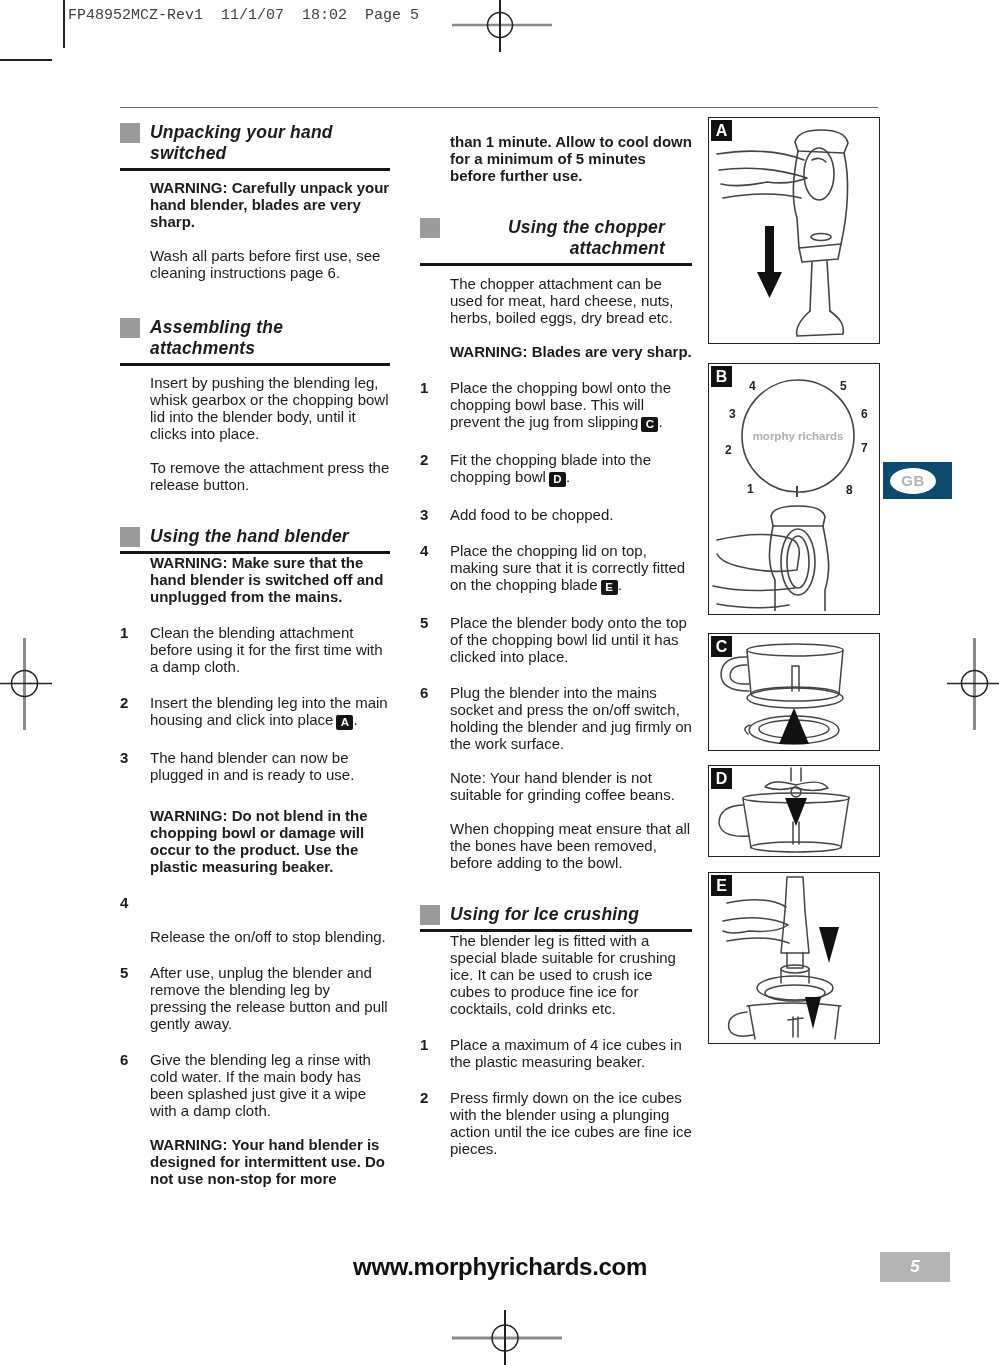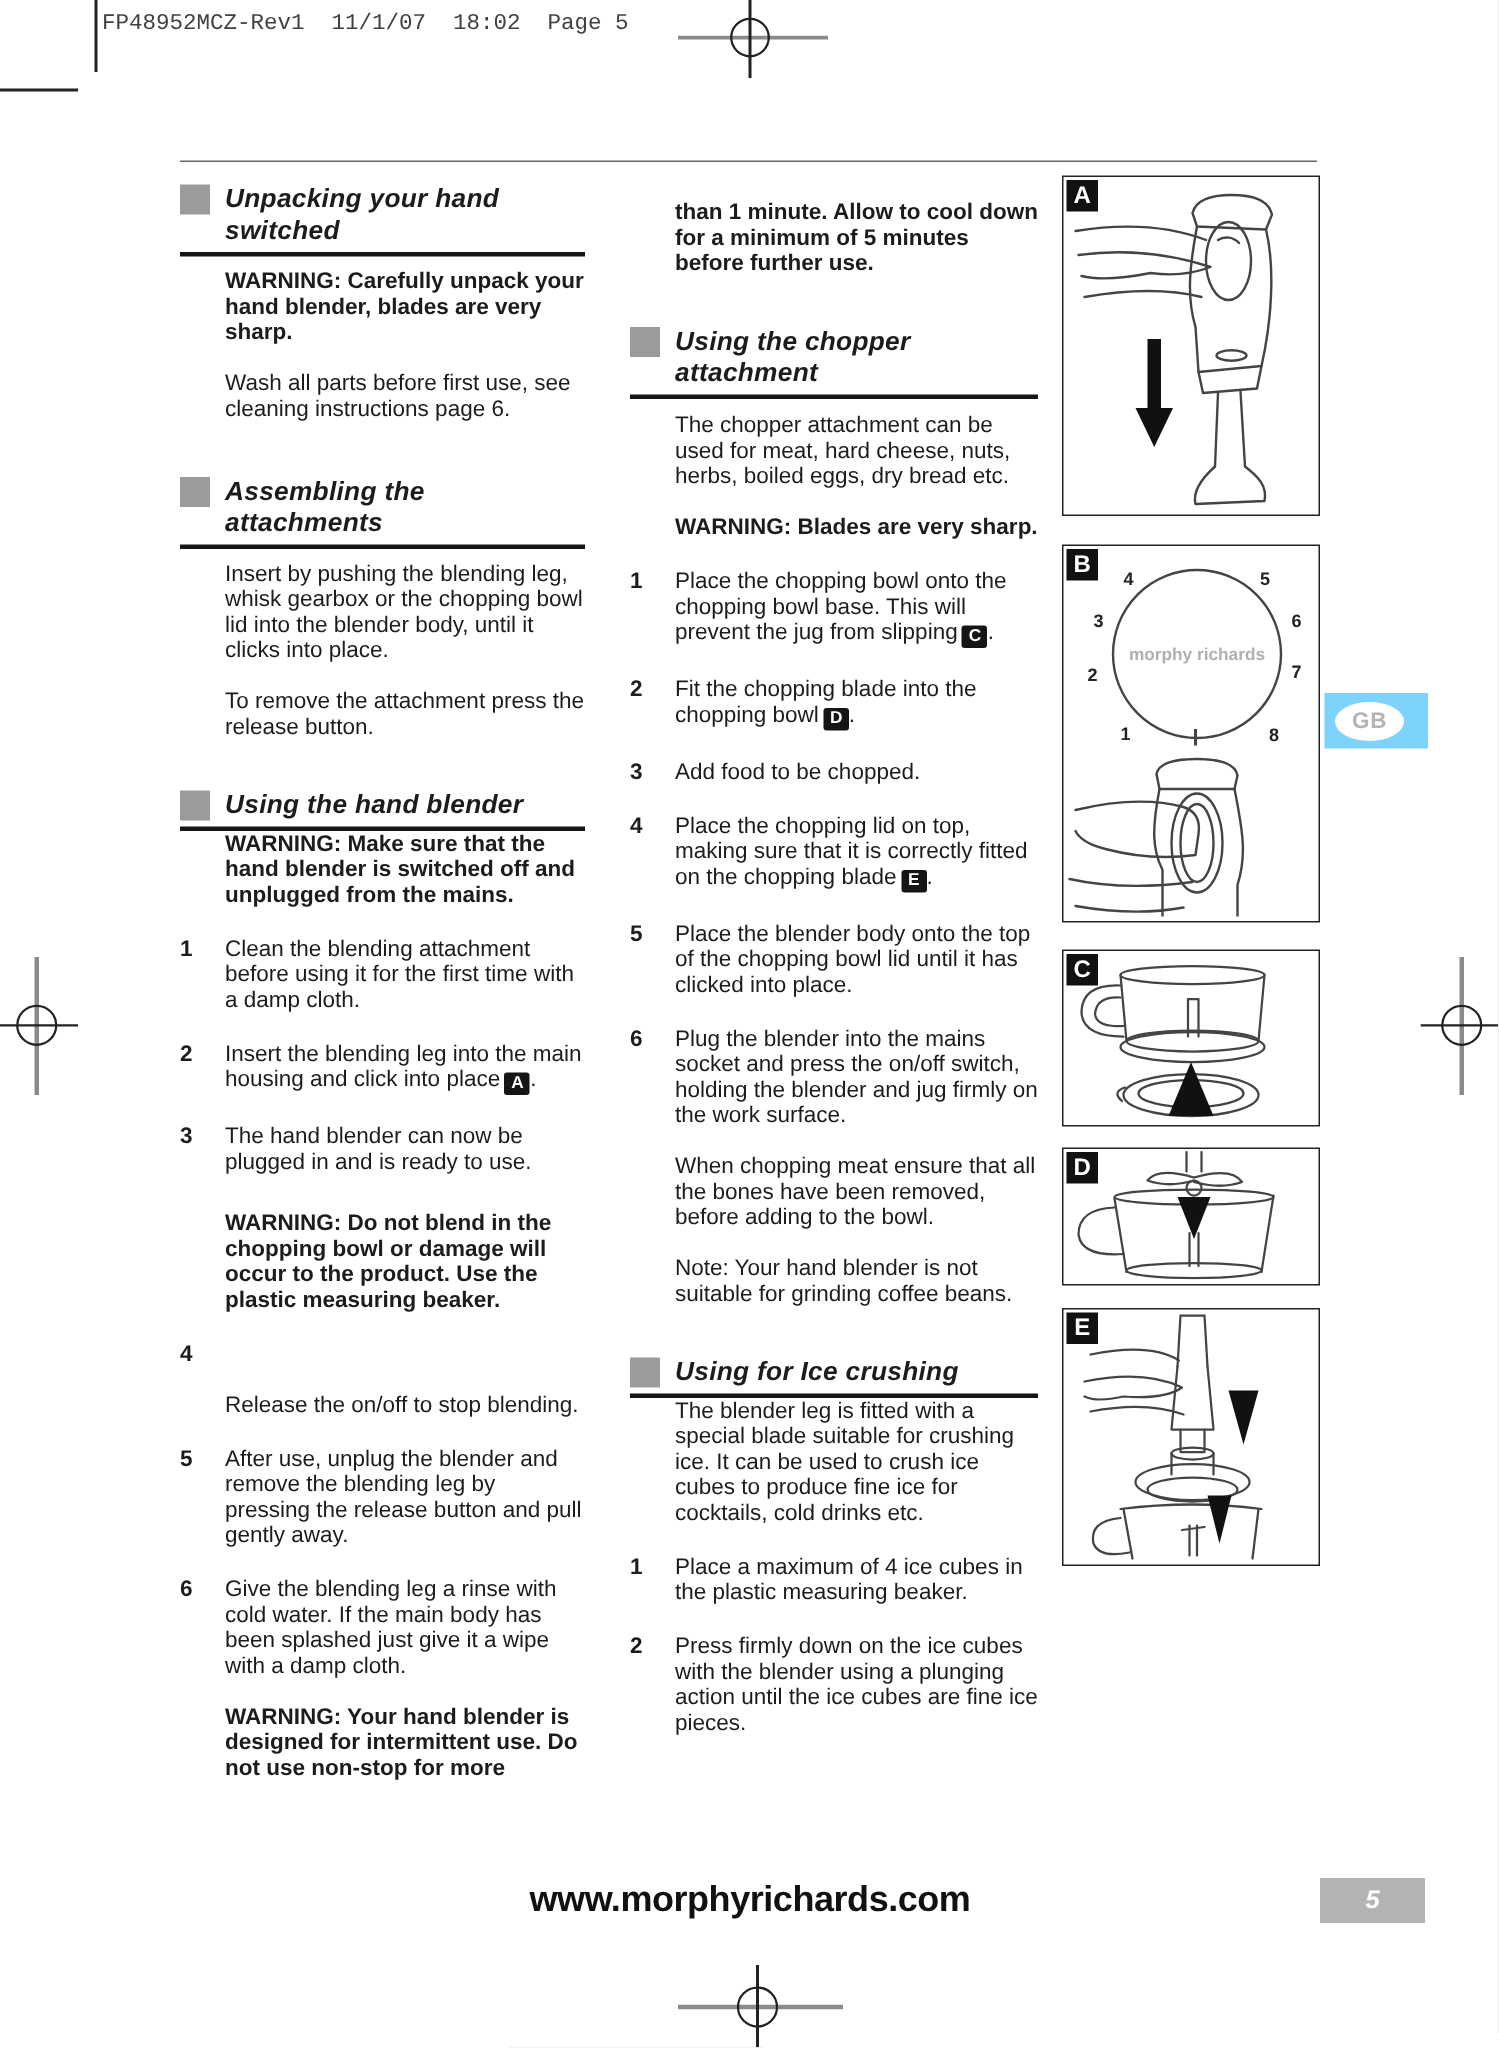--- a/index.html
+++ b/index.html
@@ -27,28 +27,28 @@
              font-size:17.5px;line-height:21px;letter-spacing:.2px;}
   .sec-rule{height:3px;background:#151515;margin-top:4px;}
   .li{display:flex;margin-top:19px;}
   .li .num{flex:none;width:30px;font-weight:bold;}
   .li .txt{flex:1;}
   .badge{display:inline-block;min-width:15px;height:15px;line-height:15px;background:#151515;
          color:#fff;font-weight:bold;font-style:normal;font-size:11.5px;text-align:center;
          border-radius:2px;padding:0 1px;margin-left:3px;vertical-align:-1px;}
   .mt8{margin-top:8px;}  .mt9{margin-top:9px;}  .mt12{margin-top:0;}
   .mt17{margin-top:17px;} .mt24{margin-top:24px;}
-  .mt33{margin-top:33px;} .mt36{margin-top:36px;}
+  .mt33{margin-top:33px;text-align:right;} .mt36{margin-top:36px;}
   
   .fig{position:absolute;left:708px;width:170px;border:1.5px solid #222;background:#fff;}
   .fig-label{position:absolute;top:2px;left:2px;width:21px;height:21px;background:#111;color:#fff;
              font-weight:bold;font-size:16px;line-height:21px;text-align:center;z-index:2;}
   .fig svg{display:block;}
   
-  .gbtab{position:absolute;left:883px;top:462px;width:69px;height:37px;background:#7dd3fc;}
+  .gbtab{position:absolute;left:883px;top:462px;width:69px;height:37px;background:#0c4a6e;}
   .gboval{position:absolute;left:7px;top:6px;width:46px;height:26px;background:#fff;border-radius:50%;
           text-align:center;line-height:26px;font-weight:bold;font-size:15px;color:#b4b4b4;letter-spacing:.5px;}
   
   .url{position:absolute;left:300px;top:1253px;width:400px;text-align:center;
        font-weight:bold;font-size:24px;letter-spacing:-.3px;color:#111;}
   .pagetab{position:absolute;left:880px;top:1252px;width:70px;height:30px;background:#b4b4b4;
            color:#fff;font-weight:bold;font-style:italic;font-size:17px;line-height:30px;text-align:center;}
   .dialnum{font-weight:bold;font-size:12px;fill:#222;font-family:"Liberation Sans",sans-serif;}
   .brandtxt{font-size:11.5px;fill:#b0b0b0;font-weight:bold;font-family:"Liberation Sans",sans-serif;}
 </style>
@@ -175,22 +175,22 @@
     </div>
     <div class="li">
       <span class="num">5</span>
       <span class="txt">Place the blender body onto the top of the chopping bowl lid until it has clicked into place.</span>
     </div>
     <div class="li">
       <span class="num">6</span>
       <span class="txt">Plug the blender into the mains socket and press the on/off switch, holding the blender and jug firmly on the work surface.</span>
     </div>
 
+    <p class="ind mt17">Note: Your hand blender is not suitable for grinding coffee beans.</p>
     <p class="ind mt17">When chopping meat ensure that all the bones have been removed, before adding to the bowl.</p>
-    <p class="ind mt17">Note: Your hand blender is not suitable for grinding coffee beans.</p>
 
     <div class="sec mt33">
       <span class="sq"></span>
       <h2 class="sec-title" style="margin:0 0 0 10px;">Using for Ice crushing</h2>
     </div>
     <div class="sec-rule"></div>
 
     <p class="ind mt12">The blender leg is fitted with a special blade suitable for crushing ice. It can be used to crush ice cubes to produce fine ice for cocktails, cold drinks etc.</p>
 
     <div class="li">

